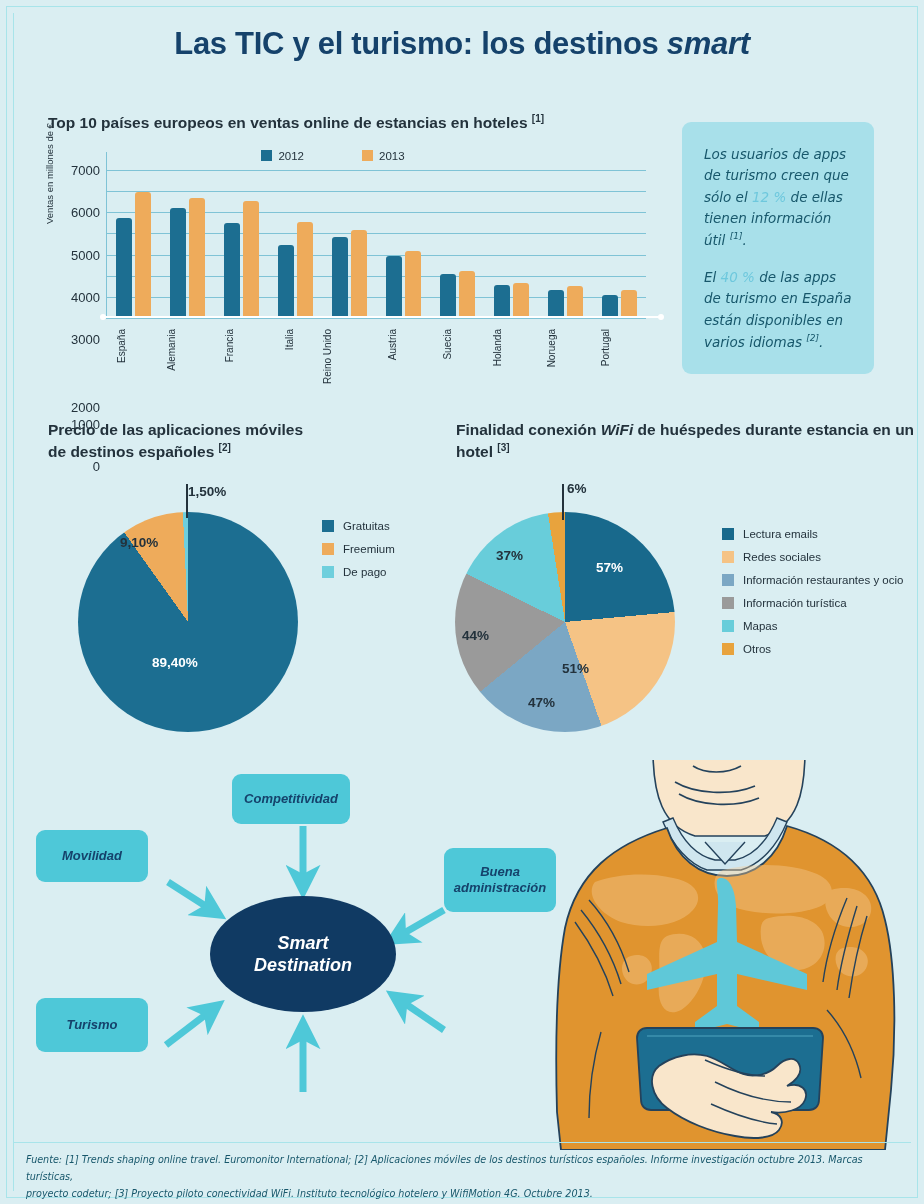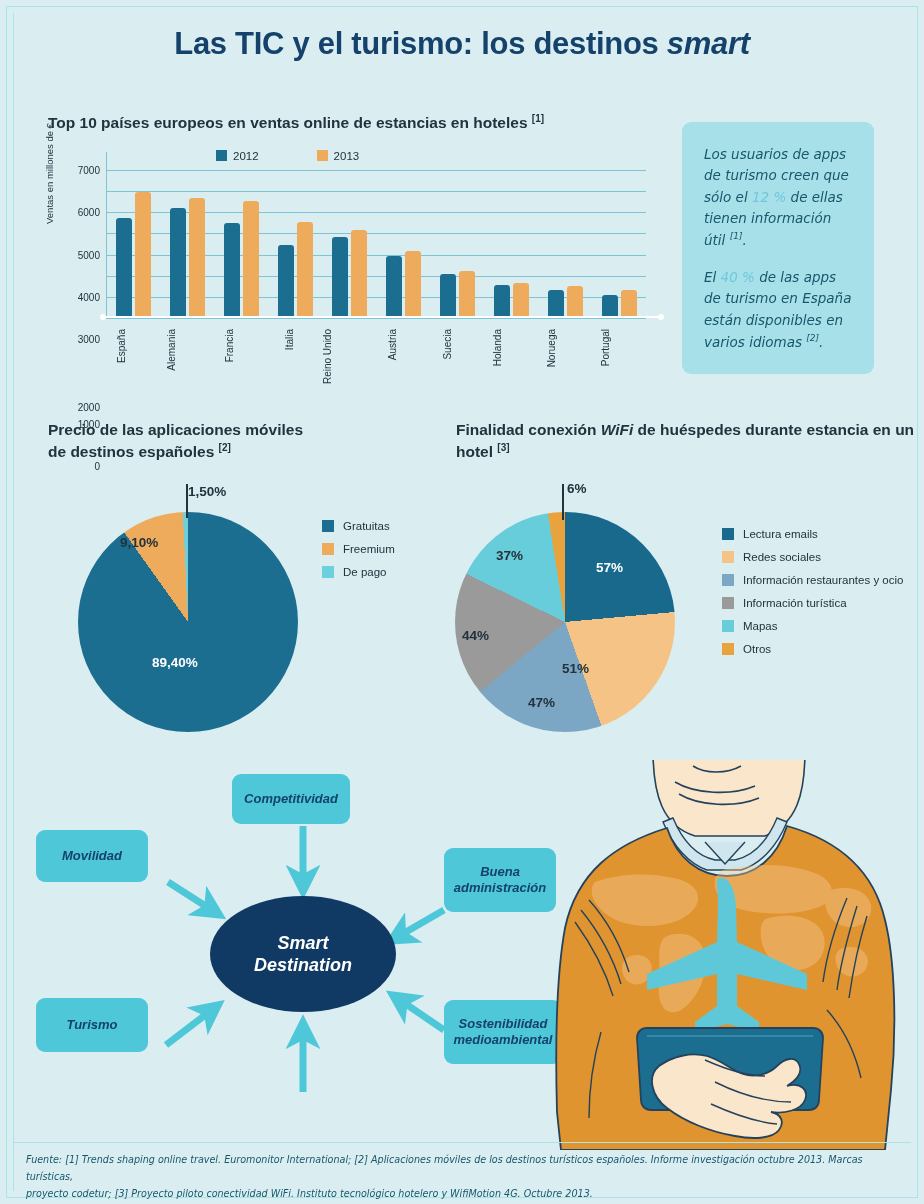--- a/index.html
+++ b/index.html
@@ -31,31 +31,31 @@
   
   .sec-title{
     position:absolute;font-size:15.5px;font-weight:bold;color:#23323c;
     line-height:1.35;
   }
   .sec-title .sup{font-size:10px;vertical-align:super;}
   .sec-title .ital{font-style:italic;}
 
   
   #bar-chart{position:absolute;left:48px;top:146px;width:610px;height:200px;}
-  .bc-legend{position:absolute;top:0;left:168px;width:280px;height:18px;}
+  .bc-legend{position:absolute;top:0;left:174px;width:280px;height:18px;text-align:center;}
   .bc-legend .li{display:inline-block;margin-right:58px;font-size:11.5px;color:#23323c;}
   .bc-legend .sw{display:inline-block;width:11px;height:11px;vertical-align:-1px;margin-right:6px;}
   .bc-ylabel{
     position:absolute;left:-4px;top:78px;
     transform:rotate(-90deg);transform-origin:left top;
     font-size:9.5px;color:#23323c;white-space:nowrap;
   }
   .bc-plot{position:absolute;left:58px;top:24px;width:540px;height:148px;}
   .bc-grid{position:absolute;left:0;right:0;height:1px;background:#7fc3d6;}
-  .bc-ytick{position:absolute;right:calc(100% + 6px);font-size:10px;color:#23323c;
+  .bc-ytick{position:absolute;right:calc(100% + 6px);font-size:13px;color:#23323c;
     transform:translateY(-50%);white-space:nowrap;}
   .bc-axis-y{position:absolute;left:0;top:-18px;bottom:0;width:1px;background:#7fc3d6;}
   .bc-axis-x{position:absolute;left:-4px;right:-16px;bottom:0;height:2px;background:#fff;}
   .bc-axis-dot{position:absolute;width:6px;height:6px;border-radius:50%;background:#fff;bottom:-2px;}
   .bc-groups{position:absolute;left:0;right:0;bottom:0;top:0;display:flex;}
   .bc-group{flex:1;position:relative;display:flex;justify-content:center;align-items:flex-end;gap:3px;}
   .bc-bar{width:16px;border-radius:3px 3px 0 0;}
   .bc-bar.y2012{background:#1c6e91;}
   .bc-bar.y2013{background:#eeab5b;}
   .bc-xlabel{
@@ -325,26 +325,20 @@
     <span>
       <span>Buena</span><br>
       <span>administración</span>
     </span>
   </div>
 
   <div class="node" style="left:16px;top:236px;width:112px;height:54px;">
     <span>Turismo</span>
   </div>
 
-  <div class="node" style="left:424px;top:238px;width:118px;height:64px;">
-    <span>
-      <span>Sostenibilidad</span><br>
-      <span>medioambiental</span>
-    </span>
-  </div>
 
 </div>
 
 <div id="illustration">
 <svg width="369" height="390" viewBox="0 0 369 390">
 
   <path d="M98,-10 C98,36 108,66 140,76 L210,76 C242,64 250,34 250,-10 Z" fill="#f9e6cb" stroke="#24425b" stroke-width="1.6"></path>
   <path d="M120,22 C140,34 176,36 200,26" fill="none" stroke="#24425b" stroke-width="1.6"></path>
   <path d="M124,34 C144,46 180,48 204,38" fill="none" stroke="#24425b" stroke-width="1.6"></path>
   <path d="M138,6 C150,14 172,14 186,6" fill="none" stroke="#24425b" stroke-width="1.6"></path>

